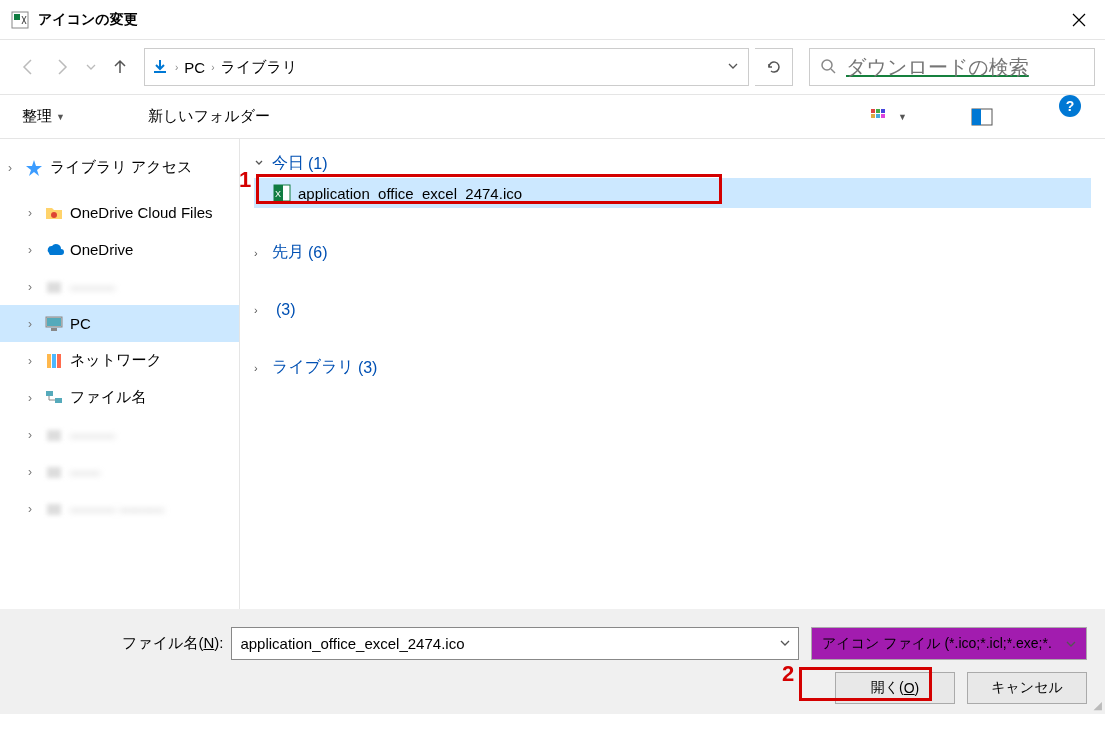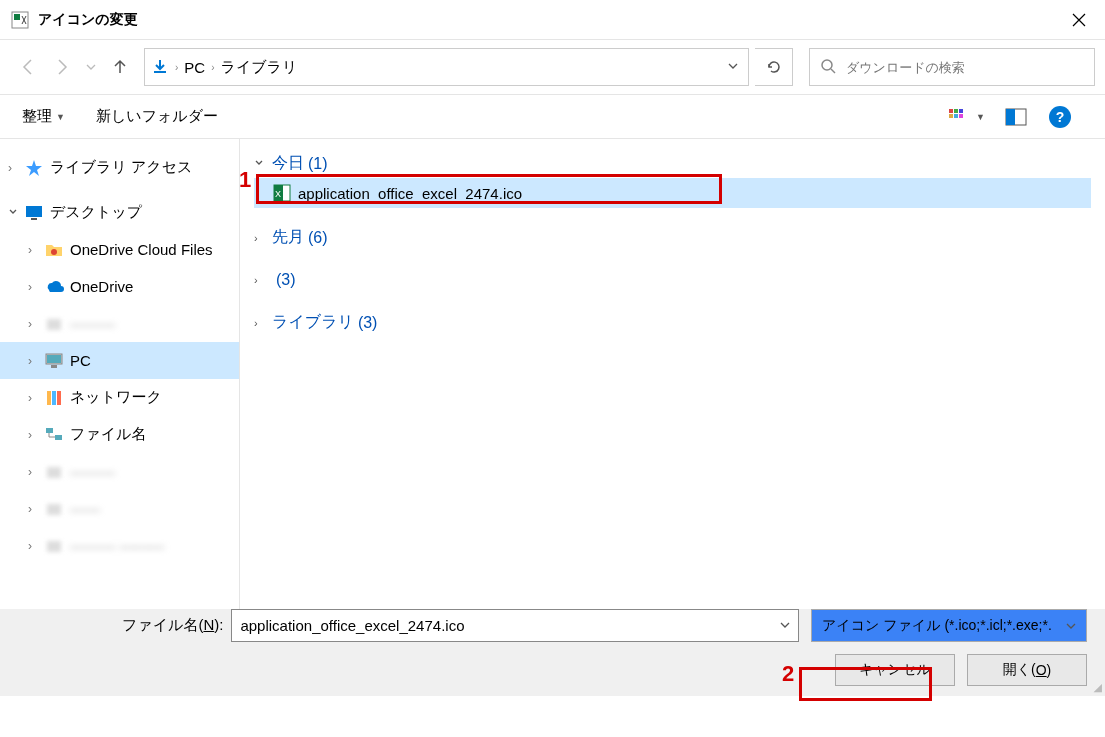--- a/index.html
+++ b/index.html
@@ -16,58 +16,58 @@
 .up-arrow { width: 28px; height: 28px; display: flex; align-items: center; justify-content: center; color: #555; }
 .address-bar { flex: 1; height: 38px; border: 1px solid #ccc; display: flex; align-items: center; padding: 0 6px; margin-left: 4px; }
 .addr-icon { width: 18px; height: 18px; }
 .addr-sep { color: #888; margin: 0 6px; font-size: 10px; }
 .addr-text { font-size: 15px; }
 .addr-spacer { flex: 1; }
 .addr-drop { color: #888; font-size: 10px; margin-right: 4px; }
 .refresh-box { width: 38px; height: 38px; border: 1px solid #ccc; border-left: none; display: flex; align-items: center; justify-content: center; }
 .search-box { width: 286px; height: 38px; border: 1px solid #ccc; margin-left: 10px; display: flex; align-items: center; padding: 0 10px; color: #888; }
 .search-box .search-icon { margin-right: 10px; color: #888; }
-.search-box input { border: none; outline: none; font-size: 13px; color: #7f1d1d; width: 100%; background: transparent; }
-
-.toolbar { height: 44px; display: flex; align-items: center; padding: 0 34px 0 22px; border-bottom: 1px solid #e5e5e5; }
+.search-box input { border: none; outline: none; font-size: 20px; color: #15803d; width: 100%; background: transparent; text-decoration: underline; }
+
+.toolbar { height: 44px; display: flex; padding: 0 24px 0 22px; border-bottom: 1px solid #e5e5e5; gap: 44px; }
 .tool-item { display: flex; align-items: center; font-size: 15px; cursor: pointer; }
 .tool-drop { font-size: 9px; margin-left: 4px; color: #555; }
 .tool-spacer { flex: 1; }
 .tool-icon { margin-left: 20px; display: flex; align-items: center; }
 .help-icon { width: 22px; height: 22px; border-radius: 50%; background: #0078d4; color: #fff; display: flex; align-items: center; justify-content: center; font-weight: bold; font-size: 14px; margin-left: 22px; }
 
 .body-area { display: flex; height: 470px; }
 .sidebar { width: 240px; border-right: 1px solid #e5e5e5; padding-top: 10px; overflow: hidden; }
 .tree-item { height: 37px; display: flex; align-items: center; padding-left: 8px; font-size: 15px; cursor: pointer; }
 .tree-item.selected { background: #cce8ff; }
 .tree-item .chev { width: 16px; color: #777; font-size: 12px; }
 .tree-item .indent { width: 20px; }
 .tree-item .node-icon { width: 20px; height: 20px; margin-right: 6px; display: flex; align-items: center; justify-content: center; }
 .tree-item.blurred .label { filter: blur(3px); color: #999; }
 .tree-item.blurred .node-icon { filter: blur(2px); }
 
 .content { flex: 1; padding: 10px 14px; }
-.group { margin-bottom: 15px; }
+.group { margin-bottom: 30px; }
 .group-header { display: flex; align-items: center; color: #0050b3; font-size: 16px; cursor: pointer; padding: 4px 0; }
 .group-header .gchev { width: 18px; font-size: 11px; color: #555; }
 .group-count { margin-left: 4px; }
 .file-row { display: flex; align-items: center; height: 30px; padding-left: 18px; font-size: 15px; }
 .file-row.selected { background: #cce8ff; }
 .file-row .file-icon { width: 20px; height: 20px; margin-right: 6px; }
 .red-box { position: absolute; border: 3px solid #d40000; pointer-events: none; }
 .red-label { position: absolute; color: #d40000; font-weight: bold; font-size: 22px; }
 
-.footer { background: #f0f0f0; padding: 0 18px 10px 18px; position: relative; }
+.footer { background: #f0f0f0; padding: 18px 18px 10px 18px; position: relative; }
 .footer-row1 { display: flex; align-items: center; margin-bottom: 12px; }
 .fn-label { margin-left: 104px; font-size: 15px; }
 .fn-label u { text-decoration: underline; }
 .fn-input { flex: 1; height: 33px; border: 1px solid #888; background: #fff; margin-left: 8px; padding: 0 8px; display: flex; align-items: center; margin-right: 12px; }
 .fn-input input { border: none; outline: none; width: 100%; font-size: 15px; }
 .fn-drop { margin-left: auto; color: #555; font-size: 10px; }
-.filter-sel { width: 276px; height: 33px; border: 1px solid #aaa; background: #3b82f6; display: flex; align-items: center; padding: 0 10px; font-size: 14px; }
+.filter-sel { width: 276px; height: 33px; border: 1px solid #aaa; background: #a21caf; display: flex; align-items: center; padding: 0 10px; font-size: 14px; }
 .filter-sel span:first-child { flex: 1; overflow: hidden; white-space: nowrap; }
 .footer-row2 { display: flex; justify-content: flex-end; gap: 12px; padding-right: 0; }
 .btn { height: 32px; border: 1px solid #aaa; background: #e8e8e8; padding: 0 18px; display: flex; align-items: center; justify-content: center; font-size: 14px; cursor: pointer; min-width: 120px; }
 .grip { position: absolute; right: 3px; bottom: 2px; color: #bbb; font-size: 11px; }
 
 .content-wrap { position: relative; }
 </style>
 </head>
 <body>
 
@@ -135,21 +135,21 @@
         </svg></span>
     <input placeholder="ダウンロードの検索" style="">
   </div>
 </div>
 
 <div class="toolbar">
   <div class="tool-item">
       <span>整理</span>
       <span class="tool-drop">▼</span>
     </div>
-  <div class="tool-item" style="margin-left:31px">
+  <div class="tool-item" style="margin-left:39px">
       <span>新しいフォルダー</span>
     </div>
   <div class="tool-spacer"></div>
   <div class="tool-icon">
     <svg width="22" height="18" viewBox="0 0 22 18">
         <rect x="1" y="1" width="4" height="4" fill="#d44"></rect>
         <rect x="6" y="1" width="4" height="4" fill="#4a4"></rect>
         <rect x="11" y="1" width="4" height="4" fill="#44d"></rect>
         <rect x="1" y="6" width="4" height="4" fill="#da4"></rect>
         <rect x="6" y="6" width="4" height="4" fill="#4ad"></rect>
@@ -173,32 +173,20 @@
       <span class="chev">›</span>
       <span class="node-icon">
           <svg viewBox="0 0 20 20">
             <path d="M10 2 L12 8 L18 8 L13 12 L15 18 L10 14 L5 18 L7 12 L2 8 L8 8 Z" fill="#3b9cff"></path>
           </svg>
         </span>
       <span class="label">ライブラリ アクセス</span>
     </div>
     <div style="height:8px"></div>
     <div class="tree-item">
-      <span class="chev"><svg width="10" height="10" viewBox="0 0 10 10">
-            <path d="M2 3 L5 6 L8 3" stroke="#555" stroke-width="1.3" fill="none"></path>
-          </svg></span>
-      <span class="node-icon">
-          <svg viewBox="0 0 20 20">
-            <rect x="2" y="3" width="16" height="11" fill="#0078d4"></rect>
-            <rect x="7" y="15" width="6" height="2" fill="#555"></rect>
-          </svg>
-        </span>
-      <span class="label">デスクトップ</span>
-    </div>
-    <div class="tree-item">
       <span class="indent"></span>
         <span class="chev">›</span>
       <span class="node-icon">
           <svg viewBox="0 0 20 20">
             <path d="M2 5 L8 5 L10 7 L18 7 L18 16 L2 16 Z" fill="#ffd36b"></path>
             <circle cx="10" cy="12" r="3" fill="#d43"></circle>
           </svg>
         </span>
       <span class="label">OneDrive Cloud Files</span>
     </div>
@@ -344,25 +332,25 @@
           </svg></span>
     </div>
     <div class="filter-sel">
       <span>アイコン ファイル (*.ico;*.icl;*.exe;*.</span>
       <span><svg width="10" height="10" viewBox="0 0 10 10">
             <path d="M1 3 L5 7 L9 3" stroke="#555" stroke-width="1.3" fill="none"></path>
           </svg></span>
     </div>
   </div>
   <div class="footer-row2">
-    <div class="btn">
-        <span>キャンセル</span>
-      </div>
     <div class="btn" style="position:relative">
       <span>開く(</span>
         <u>O</u>
         <span>)</span>
     </div>
+    <div class="btn">
+        <span>キャンセル</span>
+      </div>
   </div>
   <div class="red-box" style="left:799px; top:58px; width:133px; height:34px;"></div>
   <div class="red-label" style="left:782px; top:52px;">2</div>
   <div class="grip">◢</div>
 </div>
 
 </body></html>

